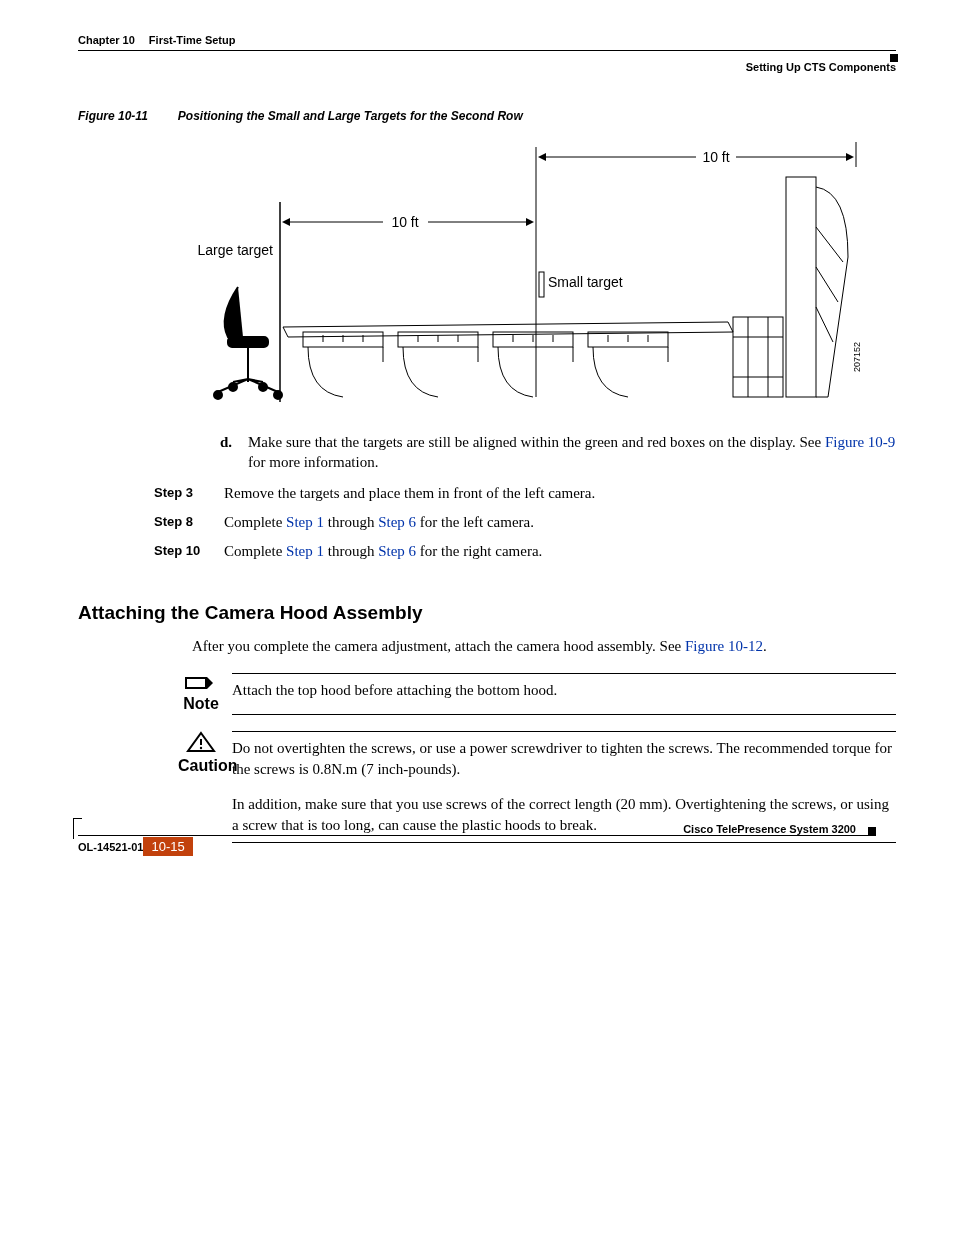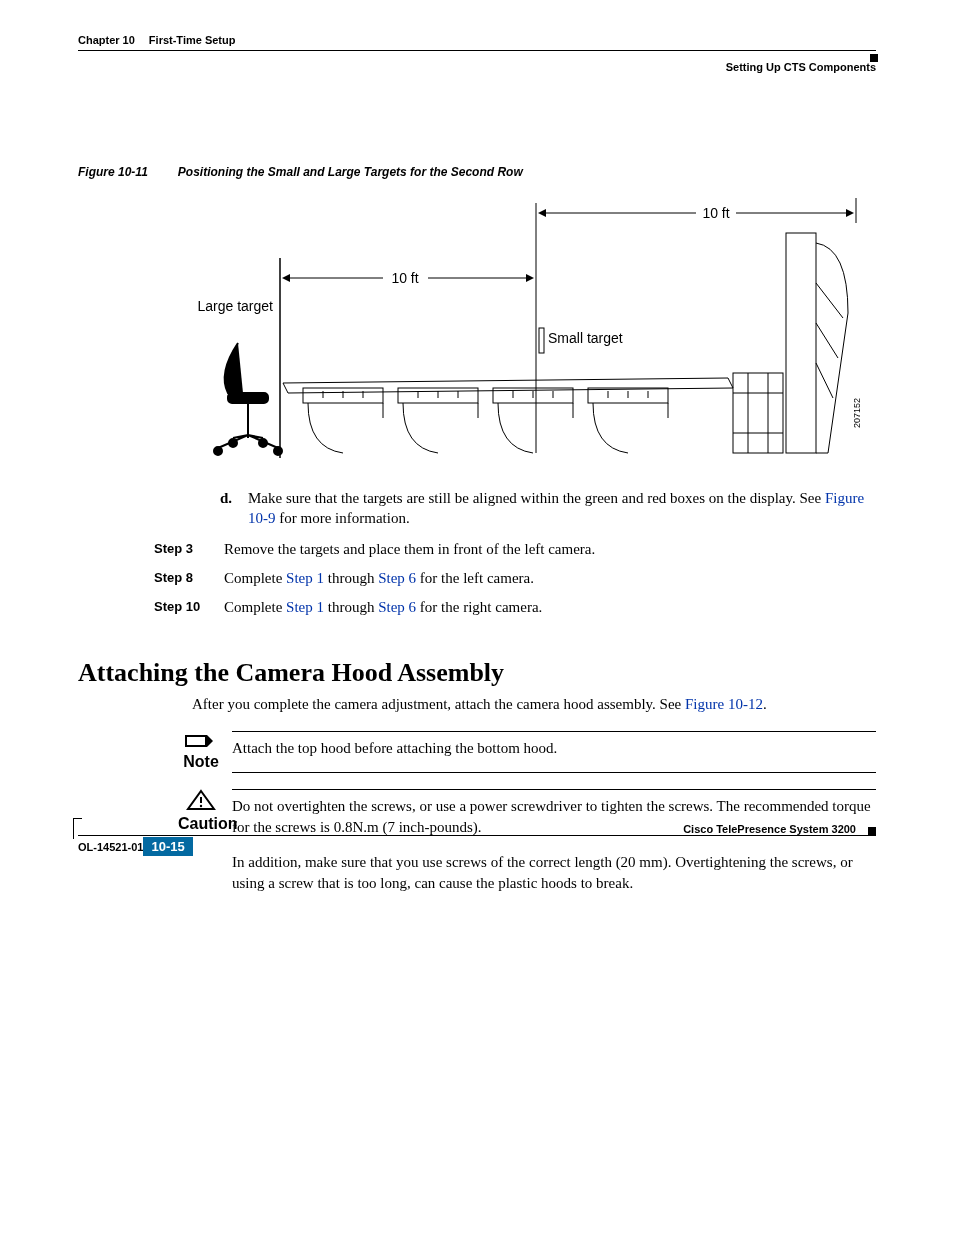--- a/index.html
+++ b/index.html
@@ -8,21 +8,21 @@
     background: #fff;
     font-family: "Times New Roman", Times, serif;
     font-size: 14px;
     color: #000;
   }
   .page {
     width: 954px;
     height: 892px;
     position: relative;
     box-sizing: border-box;
-    padding: 34px 78px 0 78px;
+    padding: 34px 58px 0 78px;
   }
   .header {
     position: relative;
     font-family: Arial, Helvetica, sans-serif;
     font-size: 11px;
     font-weight: bold;
   }
   .header-rule {
     border: none;
     border-top: 1px solid #000;
@@ -42,21 +42,21 @@
     top: 20px;
     width: 8px;
     height: 8px;
     background: #000;
   }
   .fig-caption {
     font-family: Arial, Helvetica, sans-serif;
     font-weight: bold;
     font-style: italic;
     font-size: 12px;
-    margin-top: 92px;
+    margin-top: 36px;
     margin-bottom: 14px;
     display:flex;
     gap:30px;
   }
   .figure {
     margin-left: 110px;
     margin-bottom: 20px;
     font-family: Arial, Helvetica, sans-serif;
     font-size: 13px;
   }
@@ -85,25 +85,25 @@
     flex: 0 0 70px;
     font-family: Arial, Helvetica, sans-serif;
     font-weight: bold;
     font-size: 13px;
     margin-left: 76px;
     padding-top:1px;
   }
   .step .body { flex: 1; }
   a.ref { color: #0033aa; text-decoration: none; }
   .h2 {
-    font-family: Liberation Serif, serif;
-    font-weight: bold;
-    font-size: 26px;
+    font-family: Liberation Sans, sans-serif;
+    font-weight: bold;
+    font-size: 19px;
     margin-top: 40px;
-    margin-bottom: 6px;
+    margin-bottom: 12px;
   }
   .para {
     margin-left: 114px;
     font-size: 15px;
     line-height: 1.4;
     margin-bottom: 16px;
   }
   .callout {
     display: flex;
     margin-left: 100px;
@@ -140,21 +140,21 @@
     display:flex; justify-content:flex-end; align-items:flex-end;
     position:relative;
   }
   .footer-title { font-weight: bold; padding-right:10px;}
   .footer-block { width:8px; height:8px; background:#000; margin-left:2px;}
   .footer-row {
     display:flex; justify-content:flex-start; align-items:center;
     margin-top:1px;
   }
   .pagenum {
-    background:#0369a1; color:#fff; font-weight:bold;
+    background:#c2410c; color:#fff; font-weight:normal;
     padding:2px 8px; font-size:13px;
   }
   .footer-corner {
     position:absolute; bottom:53px; left:73px; width:8px; height:20px;
     border-left:1px solid #000; border-top:1px solid #000;
   }
 </style>
 </head>
 <body>
 

